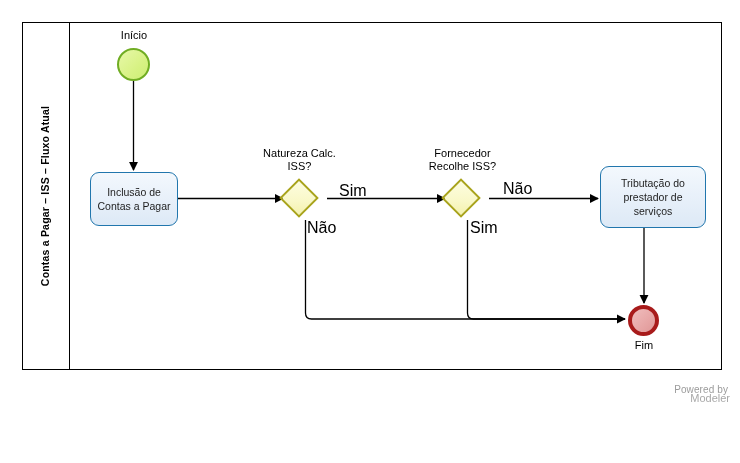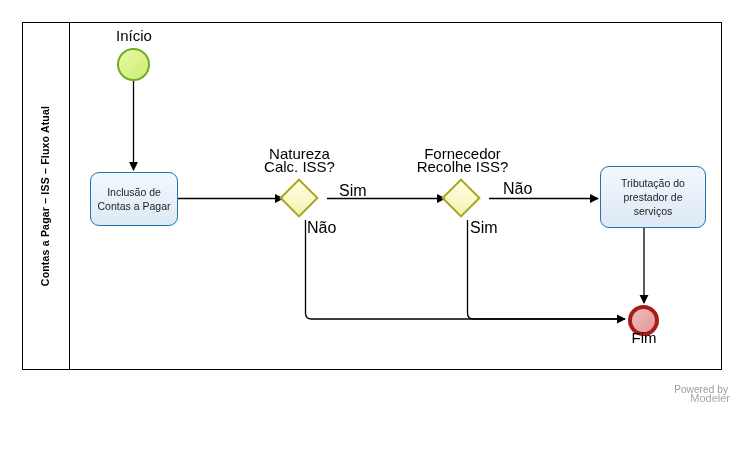--- a/index.html
+++ b/index.html
@@ -123,28 +123,28 @@
     top: 184px;
   }
   #gw-fornecedor {
     left: 447px;
     top: 184px;
   }
 
   
   .shape-label {
     position: absolute;
-    font-size: 15px;
+    font-size: 11px;
     color: #000000;
     text-align: center;
     line-height: 13px;
     white-space: pre-line;
   }
   #lbl-inicio   { left: 104px; top: 29px;  width: 60px; }
-  #lbl-fim      { left: 614px; top: 331px; width: 60px; }
+  #lbl-fim      { left: 614px; top: 339px; width: 60px; }
   #lbl-natureza { left: 252px; top: 147px; width: 95px; }
   #lbl-fornec   { left: 415px; top: 147px; width: 95px; }
 
   
   .flow-label {
     position: absolute;
     font-size: 16px;
     color: #000000;
     white-space: nowrap;
   }

